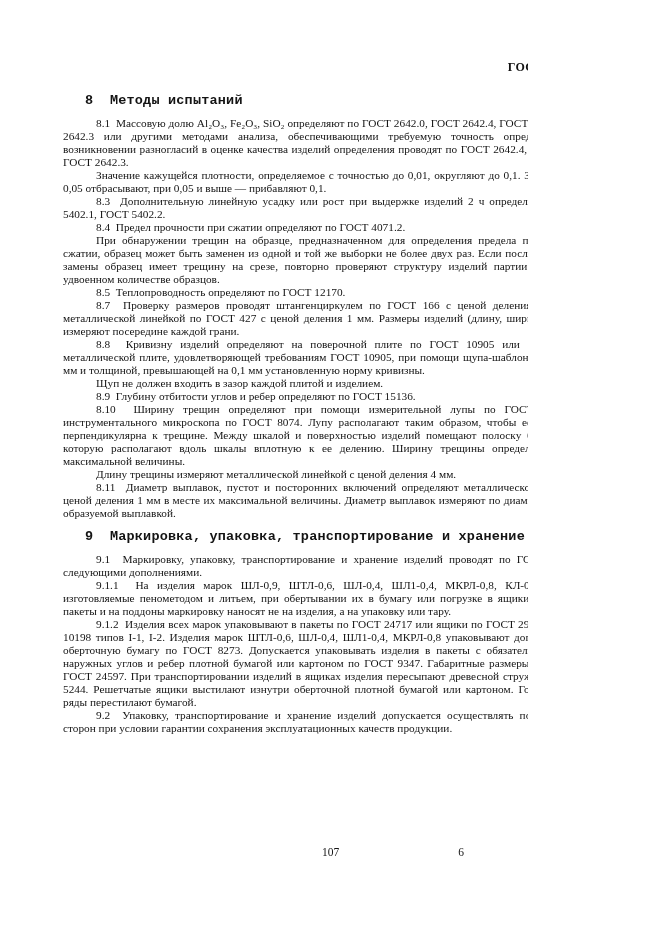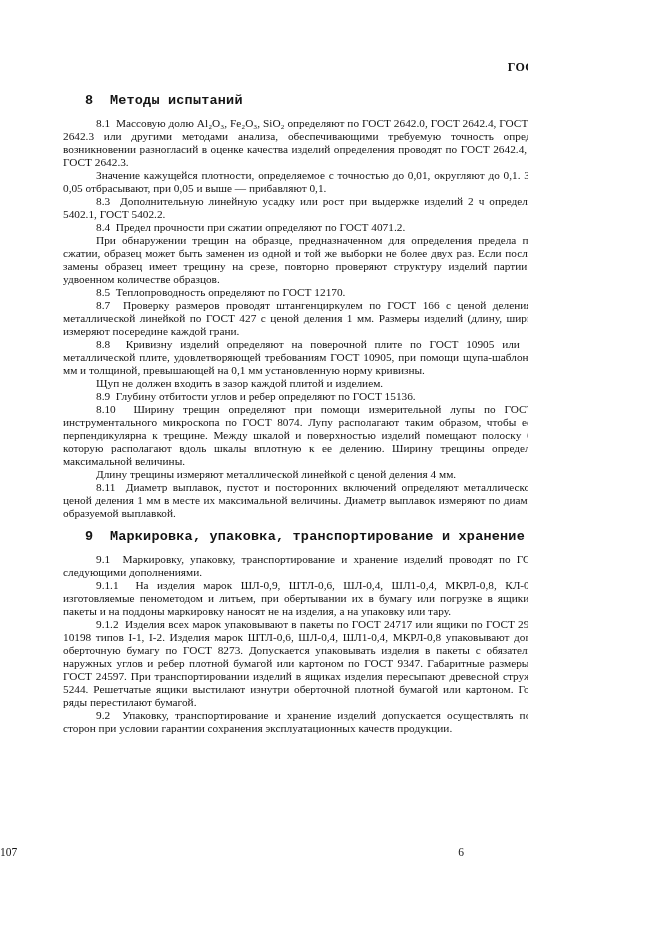--- a/index.html
+++ b/index.html
@@ -44,21 +44,21 @@
     line-height: 13px;
     text-align: justify;
     text-indent: 33px;
     white-space: pre-wrap;
   }
   .page-number-center {
     position: absolute;
     top: 846px;
     left: 0;
     width: 661px;
-    text-align: left;
+    text-align: center;
     font-size: 11.5px;
   }
   .page-number-right {
     position: absolute;
     top: 846px;
     right: 64px;
     font-size: 11.5px;
   }
 </style>
 </head>

